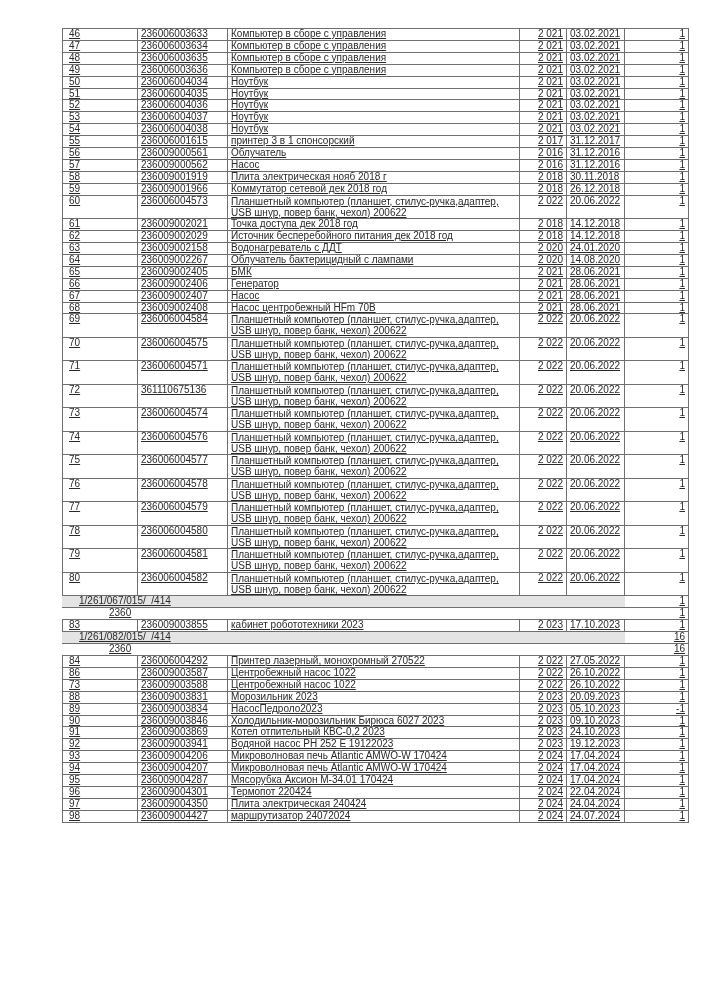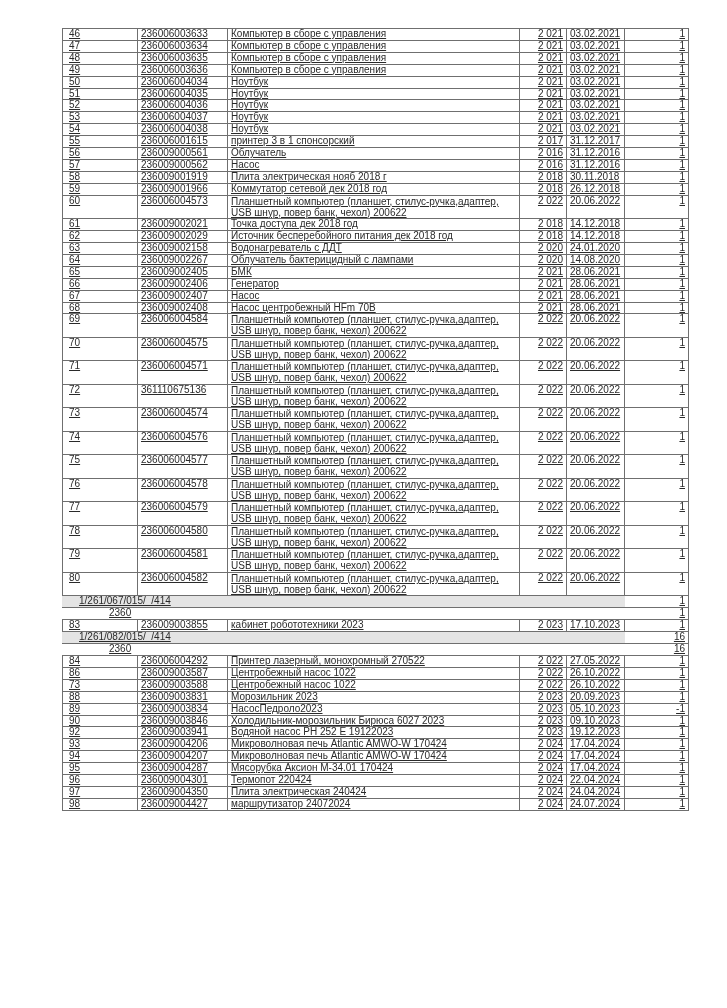--- a/index.html
+++ b/index.html
@@ -383,20 +383,28 @@
         </tr>
         <tr>
           <td class="num">90</td>
           <td class="inv">236009003846</td>
           <td class="name">Холодильник-морозильник Бирюса 6027 2023</td>
           <td class="year">2 023</td>
           <td class="date">09.10.2023</td>
           <td class="qty">1</td>
         </tr>
         <tr>
+          <td class="num">91</td>
+          <td class="inv">236009003869</td>
+          <td class="name">Котел отпительный КВС-0,2 2023</td>
+          <td class="year">2 023</td>
+          <td class="date">24.10.2023</td>
+          <td class="qty">1</td>
+        </tr>
+        <tr>
           <td class="num">92</td>
           <td class="inv">236009003941</td>
           <td class="name">Водяной насос PH 252 E 19122023</td>
           <td class="year">2 023</td>
           <td class="date">19.12.2023</td>
           <td class="qty">1</td>
         </tr>
         <tr>
           <td class="num">93</td>
           <td class="inv">236009004206</td>

